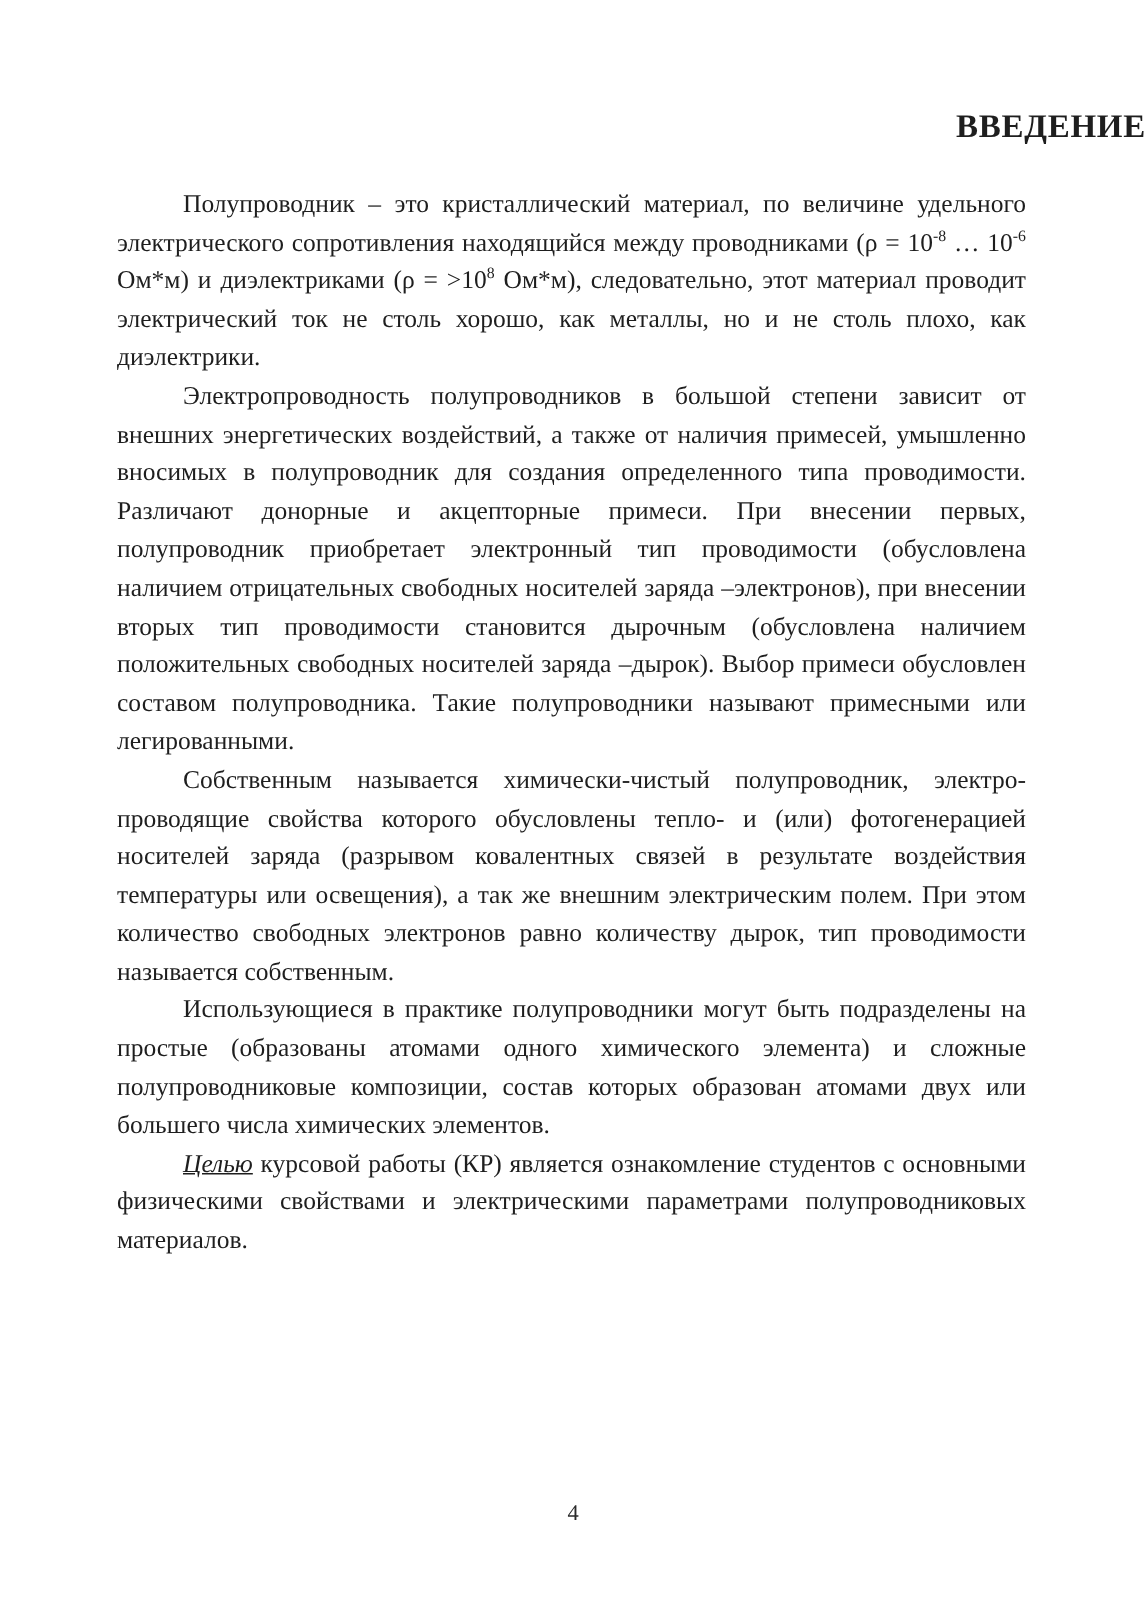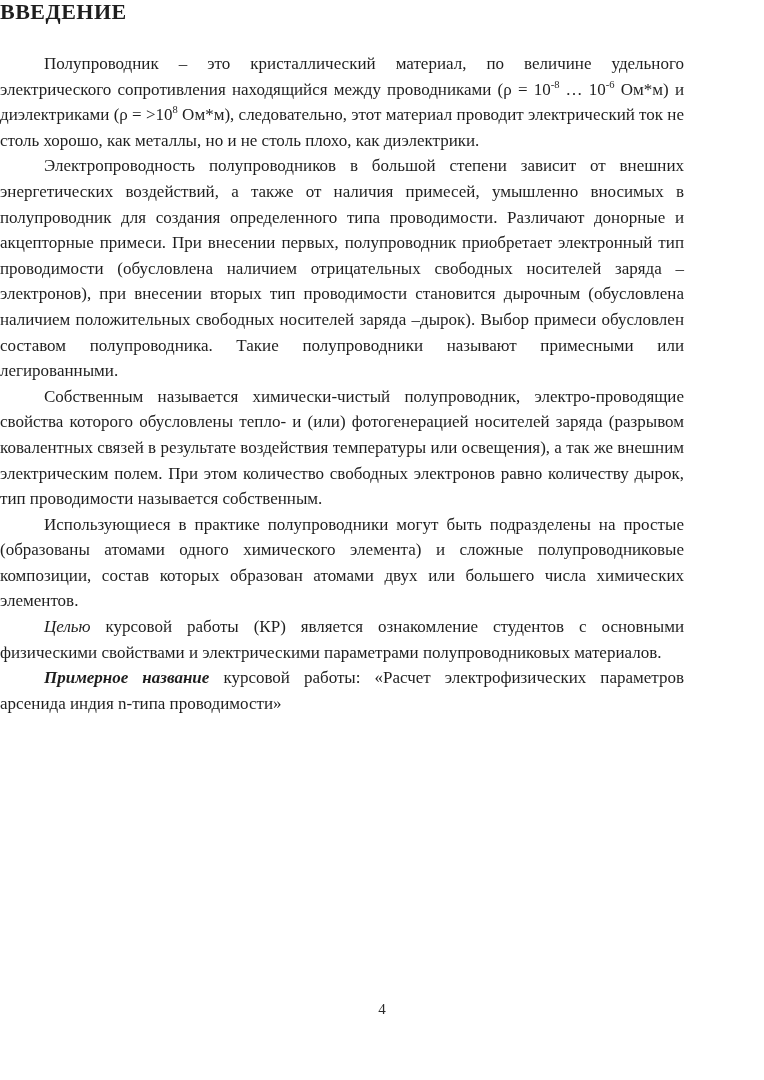--- a/index.html
+++ b/index.html
@@ -12,43 +12,46 @@
     width: 764px;
     height: 1080px;
     margin: 0 auto;
     background: #ffffff;
     color: #1e1e1e;
     font-family: "Liberation Serif", "DejaVu Serif", serif;
     overflow: hidden;
   }
   .doc-title {
     margin: 0;
+    padding-top: 72px;
     font-size: 22px;
     line-height: 24px;
     font-weight: 700;
-    text-align: left;
+    text-align: right;
     letter-spacing: 0.5px;
   }
   .doc-body {
     margin-top: 27px;
+    padding-left: 78px;
     padding-right: 80px;
     font-size: 17px;
     line-height: 25.6px;
     text-align: justify;
   }
   .doc-paragraph {
     margin: 0;
     text-indent: 44px;
   }
   .doc-paragraph sup {
     font-size: 0.62em;
     line-height: 0;
   }
   .run-italic {
     font-style: italic;
+    text-decoration: underline;
   }
   .run-bold-italic {
     font-style: italic;
     font-weight: 700;
   }
   .page-number {
     position: absolute;
     bottom: 62px;
     left: 0;
     width: 100%;
@@ -62,17 +65,16 @@
 
 <div class="page">
   <h1 class="doc-title">ВВЕДЕНИЕ</h1>
 
   <div class="doc-body">
       <p class="doc-paragraph"><span>Полупроводник – это кристаллический материал, по величине удельного электрического сопротивления находящийся между проводниками (ρ = 10</span><sup>-8</sup><span> … 10</span><sup>-6</sup><span> Ом*м) и диэлектриками (ρ = &gt;10</span><sup>8</sup><span> Ом*м), следовательно, этот материал  проводит электрический ток не столь хорошо, как металлы, но и не столь плохо, как диэлектрики.</span></p>
       <p class="doc-paragraph"><span>Электропроводность полупроводников в большой степени зависит от внешних энергетических воздействий, а также от наличия примесей, умышленно вносимых в полупроводник для создания определенного типа проводимости. Различают донорные и акцепторные примеси. При внесении первых, полупроводник приобретает электронный тип проводимости (обусловлена наличием отрицательных свободных носителей заряда –электронов), при внесении вторых тип проводимости становится дырочным (обусловлена наличием положительных свободных носителей заряда –дырок). Выбор примеси обусловлен составом полупроводника. Такие полупроводники называют примесными или легированными.</span></p>
       <p class="doc-paragraph"><span>Собственным называется химически-чистый полупроводник, электро-проводящие свойства которого обусловлены тепло- и (или) фотогенерацией носителей заряда (разрывом ковалентных связей в результате воздействия температуры или освещения), а так же внешним электрическим полем. При этом количество свободных электронов равно количеству дырок, тип проводимости называется собственным.</span></p>
       <p class="doc-paragraph"><span>Использующиеся в практике полупроводники могут быть подразделены  на простые (образованы атомами одного химического элемента)  и сложные полупроводниковые композиции, состав которых образован атомами двух или большего числа химических элементов.</span></p>
       <p class="doc-paragraph"><span class="run-italic">Целью</span><span> курсовой работы (КР) является ознакомление студентов с основными физическими свойствами и электрическими параметрами полупроводниковых материалов.</span></p>
-      <p class="doc-paragraph"><span class="run-bold-italic">Примерное название</span><span> курсовой работы: «Расчет электрофизических параметров арсенида индия n-типа проводимости»</span></p>
     </div>
 
   <div class="page-number">4</div>
 </div>
 
 </body></html>

